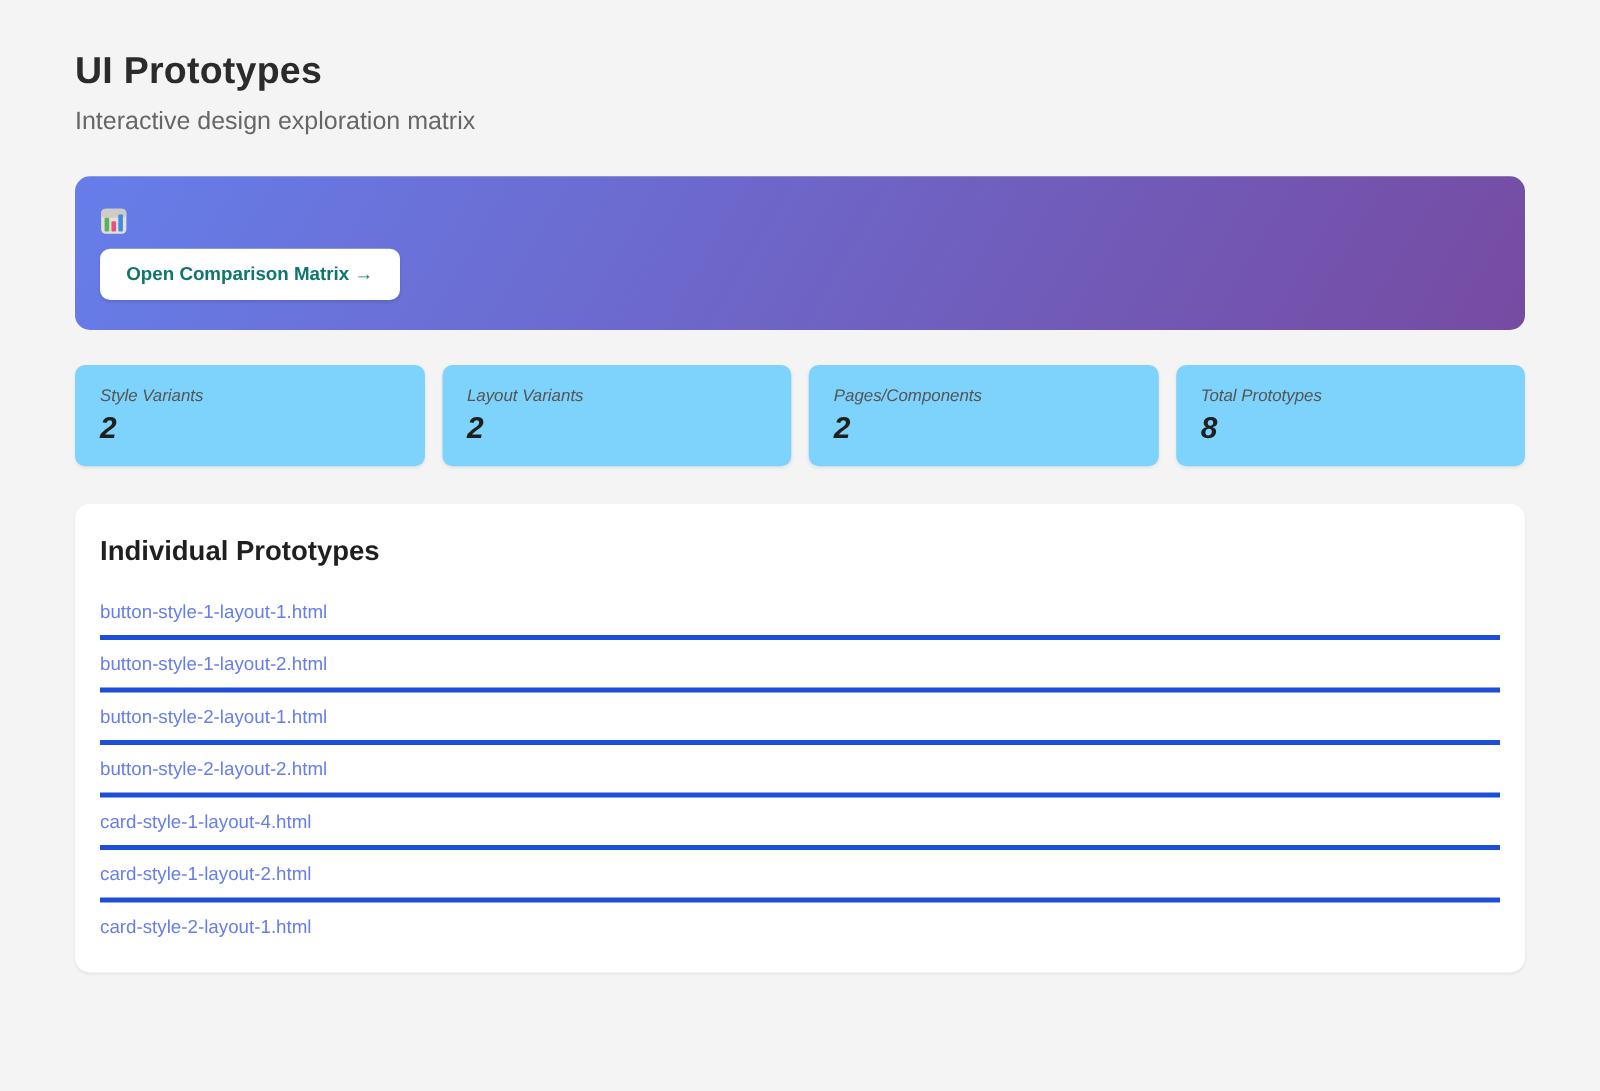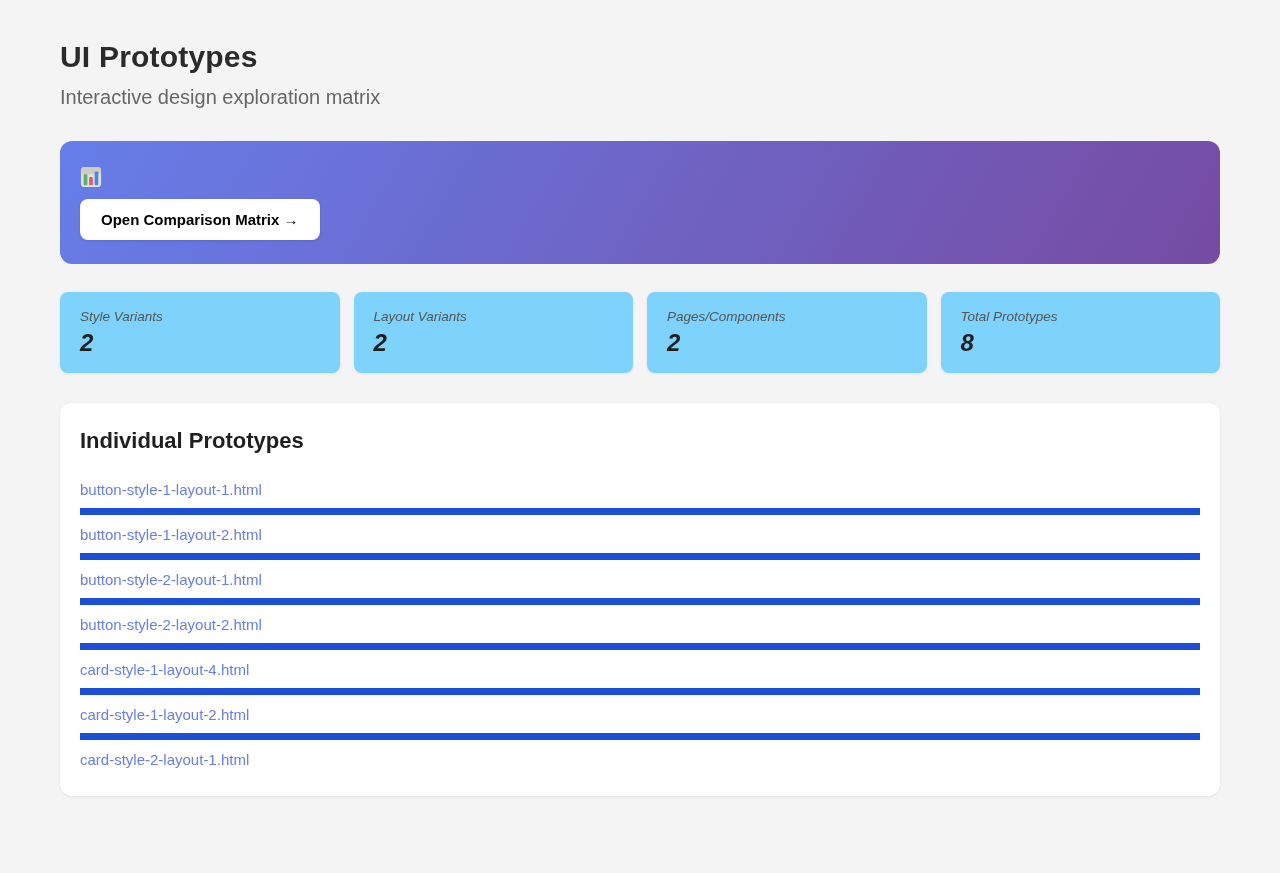--- a/index.html
+++ b/index.html
@@ -42,21 +42,21 @@
   }
   .banner-icon { display: inline-flex; width: 22px; height: 22px; }
   .banner-desc {
     font-size: 15px;
     margin: 0 0 16px 0;
     color: rgba(255,255,255,0.95);
   }
   .banner-button {
     display: inline-block;
     background: #ffffff;
-    color: #000000;
+    color: #0f766e;
     border: none;
     border-radius: 8px;
     padding: 12px 21px;
     font-size: 15px;
     font-weight: 600;
     font-family: "Liberation Sans", sans-serif;
     cursor: pointer;
     box-shadow: 0 1px 3px rgba(0,0,0,0.12);
   }
   .stats-row {
@@ -94,21 +94,21 @@
     font-weight: 700;
     color: #1f1f1f;
     margin: 0 0 16px 0;
   }
   .proto-list {
     list-style: none;
     margin: 0;
     padding: 0;
   }
   .proto-list li {
-    border-bottom: 7px solid #1d4ed8;
+    border-bottom: 4px solid #1d4ed8;
   }
   .proto-list li:last-child {
     border-bottom: none;
   }
   .proto-link {
     display: block;
     padding: 11px 0 10px 0;
     font-size: 15px;
     color: #667eea;
     text-decoration: none;

